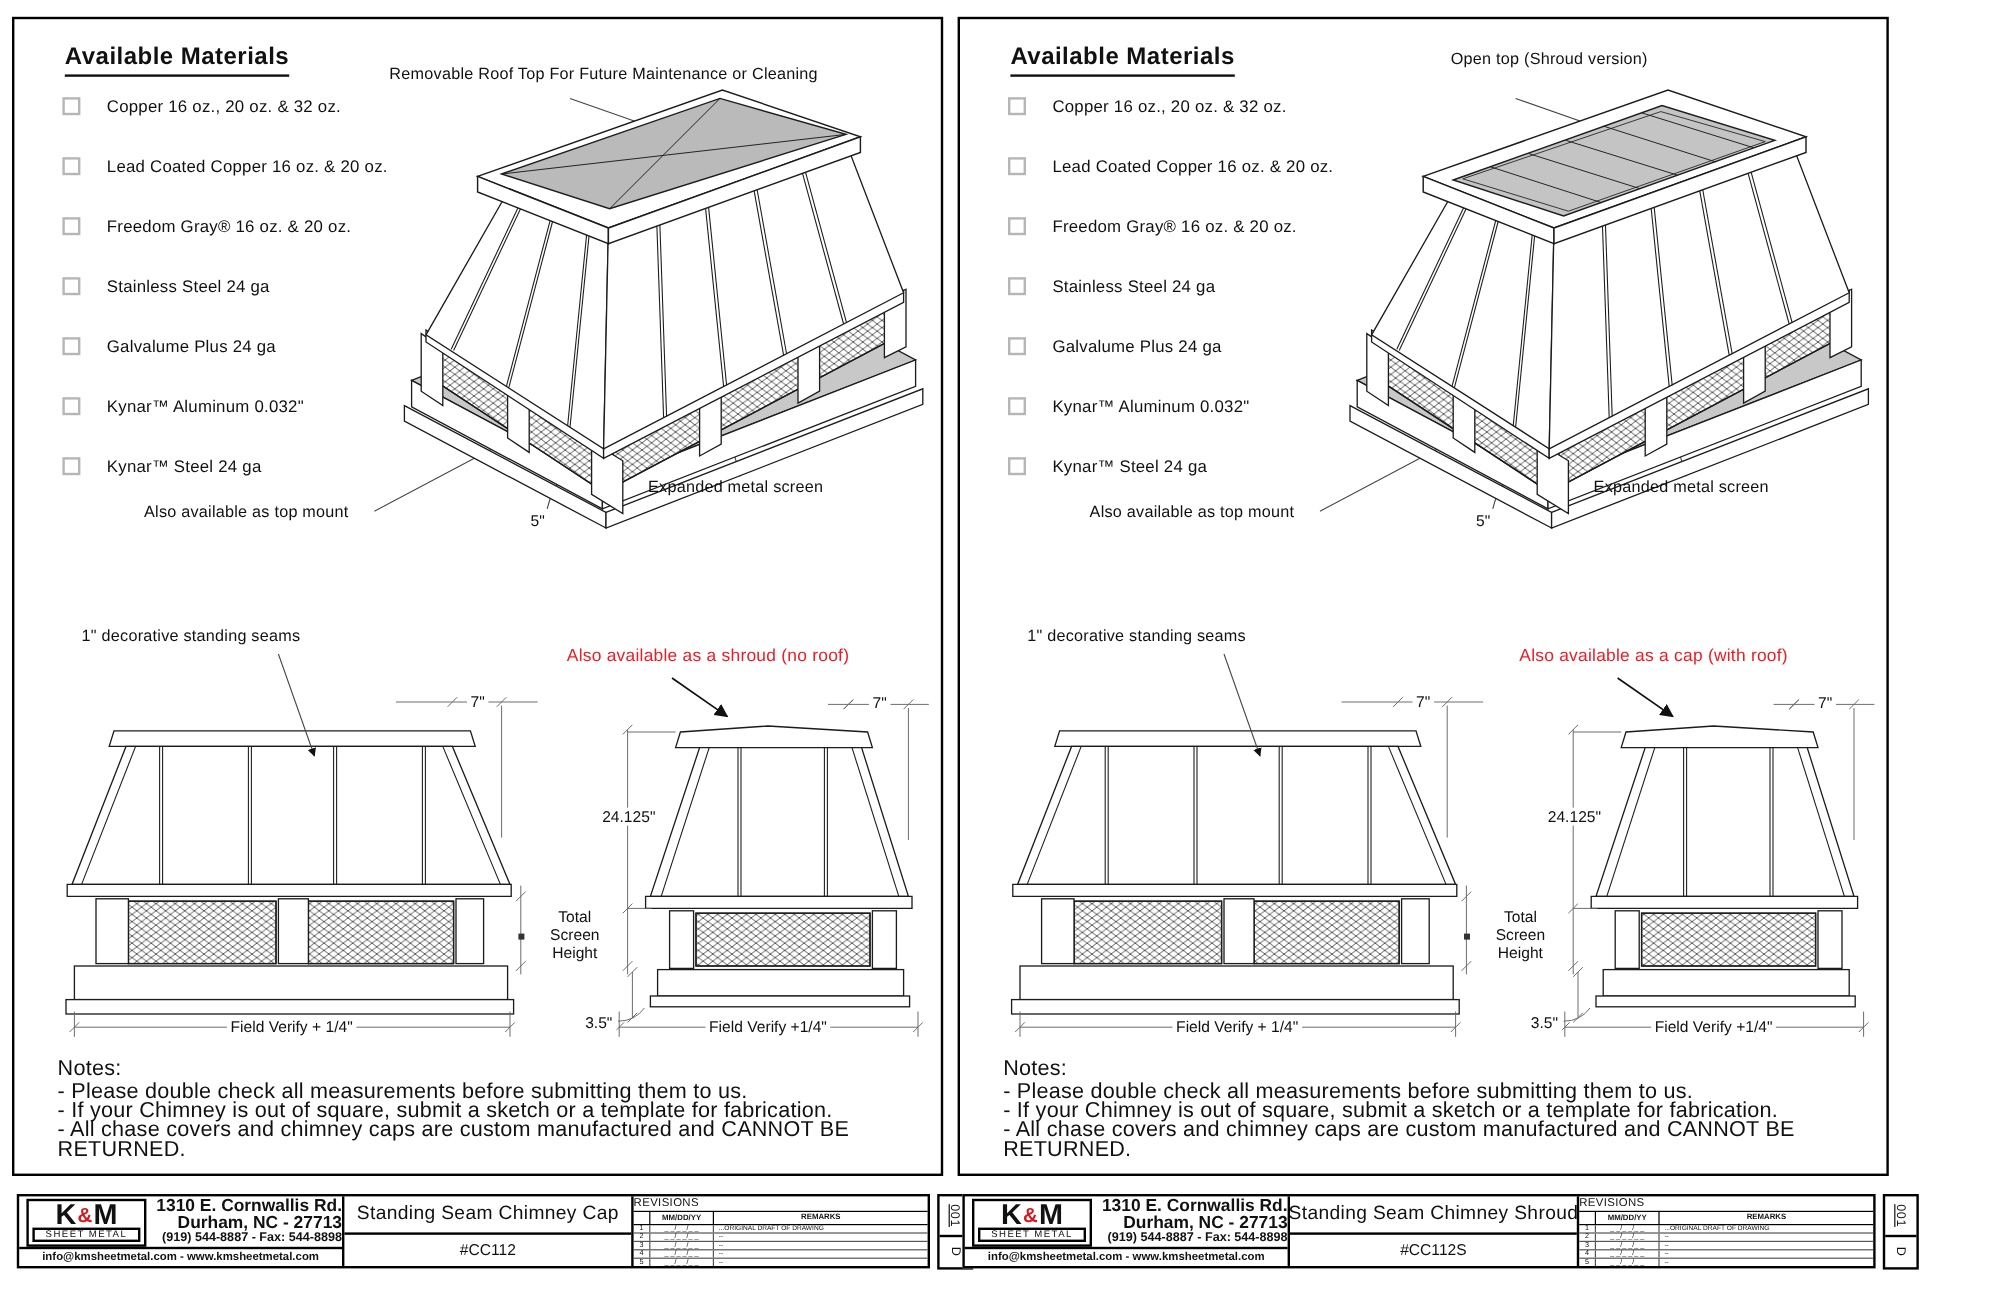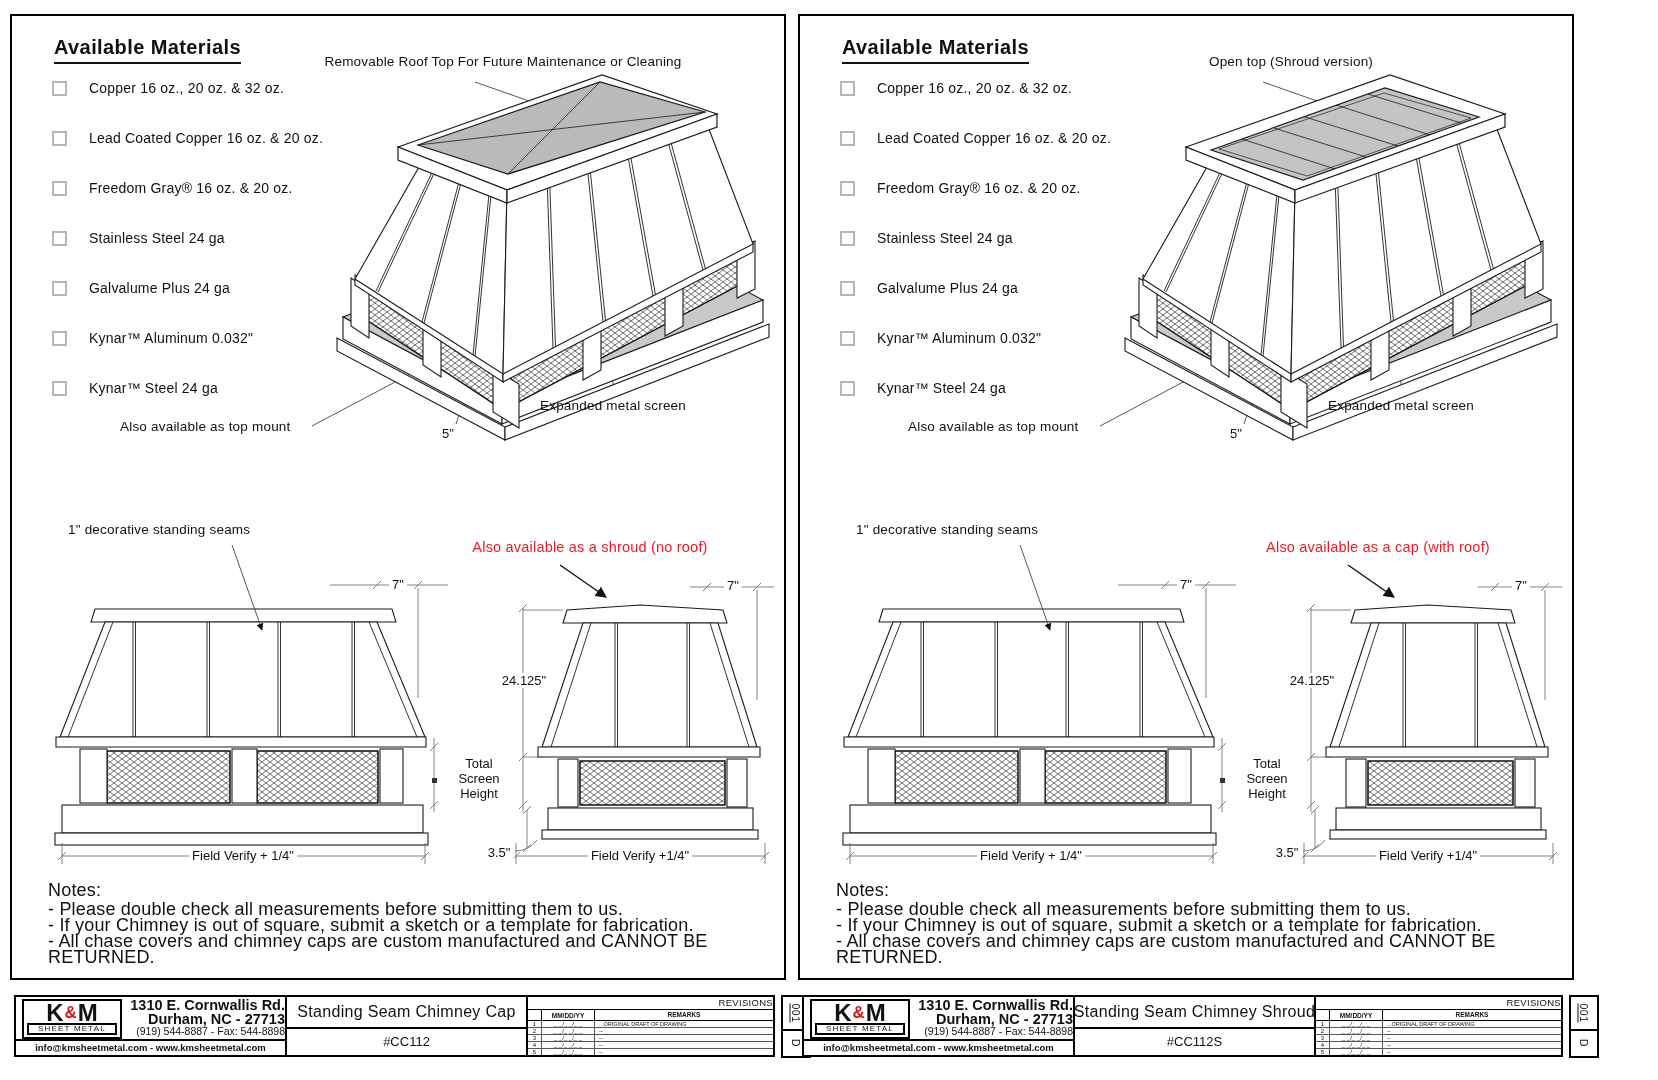--- a/index.html
+++ b/index.html
@@ -27,28 +27,28 @@
   
   .tb-main{position:absolute;left:4px;top:995px;width:761px;height:62px;border:2px solid #000;display:flex;box-sizing:border-box;background:#fff}
   .tb-left{width:271px;position:relative;border-right:2px solid #000;box-sizing:border-box;flex:none}
   .logo-box{position:absolute;left:6px;top:2px;width:100px;height:40px;border:2px solid #000;box-sizing:border-box}
   .logo-letters{display:flex;align-items:center;justify-content:center;height:23px;font-weight:900;font-size:24px;line-height:23px}
   .logo-amp{color:#d51920;font-size:17px;font-weight:900;margin:0 1px}
   .logo-sub{position:absolute;left:3px;right:3px;bottom:2px;height:12px;border:2px solid #000;box-sizing:border-box;
             font-size:8px;font-weight:normal;letter-spacing:1.2px;text-align:center;line-height:8px}
   .tb-addr{position:absolute;left:110px;top:1px;width:159px;text-align:right}
   .tb-addr .a1{font-size:14.5px;font-weight:bold;line-height:14px;white-space:nowrap}
-  .tb-addr .a3{font-size:10.5px;font-weight:normal;line-height:11px;white-space:nowrap}
+  .tb-addr .a3{font-size:10.5px;font-weight:bold;line-height:11px;white-space:nowrap}
   .tb-mail{position:absolute;left:0;right:0;bottom:0;height:14px;border-top:2px solid #000;font-size:9.5px;font-weight:bold;
            text-align:center;line-height:13px;white-space:nowrap}
   .tb-title{width:241px;border-right:2px solid #000;box-sizing:border-box;display:flex;flex-direction:column;flex:none}
   .tb-title-top{flex:1.15;display:flex;align-items:center;justify-content:center;font-size:16px;letter-spacing:.3px;white-space:nowrap}
   .tb-title-bot{flex:1;border-top:2px solid #000;display:flex;align-items:center;justify-content:center;font-size:13px}
   .tb-rev{flex:1;display:flex;flex-direction:column;font-size:6px}
-  .rev-head{height:12px;border-bottom:1px solid #000;text-align:right;font-size:9.5px;line-height:12px;letter-spacing:.3px}
+  .rev-head{height:12px;border-bottom:1px solid #000;text-align:left;font-size:9.5px;line-height:12px;letter-spacing:.3px}
   .rev-sub{height:10px;border-bottom:1px solid #000;display:flex;line-height:9px;font-size:6.5px}
   .rev-row{flex:1;border-bottom:1px solid #555;display:flex;align-items:center;font-size:6px}
   .rev-row:last-child{border-bottom:none}
   .rc-n{width:13px;border-right:1px solid #555;text-align:center;flex:none;height:100%;display:flex;align-items:center;justify-content:center}
   .rc-d{width:52px;border-right:1px solid #555;text-align:center;flex:none;height:100%;display:flex;align-items:center;justify-content:center;white-space:nowrap}
   .rc-r{flex:1;padding-left:4px;white-space:nowrap;overflow:hidden;font-size:5.5px}
   .rev-sub .rc-n{border-right:1px solid #000}
   .rev-sub .rc-d{border-right:1px solid #000;font-weight:bold}
   .rev-sub .rc-r{text-align:center;font-weight:bold;font-size:6.5px;padding:0}
   .numbox{position:absolute;left:771px;top:995px;width:30px;height:63px;border:2px solid #000;box-sizing:border-box;display:flex;flex-direction:column;background:#fff}
@@ -401,21 +401,21 @@
 
   <svg class="overlay" viewBox="0 0 800 1062" width="800" height="1062">
     <use href="#g-elev"></use>
     <use href="#g-leaders"></use>
     <g transform="translate(325,72)">
       <use href="#g-iso"></use>
       <use href="#g-roof-open"></use>
     </g>
   </svg>
 
-  <div class="ann ann-c" style="left:493px;top:54px">Open top (Shroud version)</div>
+  <div class="ann ann-c" style="left:493px;top:41px">Open top (Shroud version)</div>
   <div class="ann" style="left:530px;top:398px">Expanded metal screen</div>
   <div class="ann" style="left:110px;top:419px">Also available as top mount</div>
   <div class="dim" style="left:438px;top:426px">5"</div>
   <div class="ann" style="left:58px;top:522px">1" decorative standing seams</div>
   <div class="ann ann-c red" style="left:580px;top:539px">Also available as a cap (with roof)</div>
   <div class="dim" style="left:388px;top:577px">7"</div>
   <div class="dim" style="left:723px;top:578px">7"</div>
   <div class="dim" style="left:514px;top:673px">24.125"</div>
   <div class="dim dim-tsh" style="left:469px;top:756px">
     <div>Total</div>

